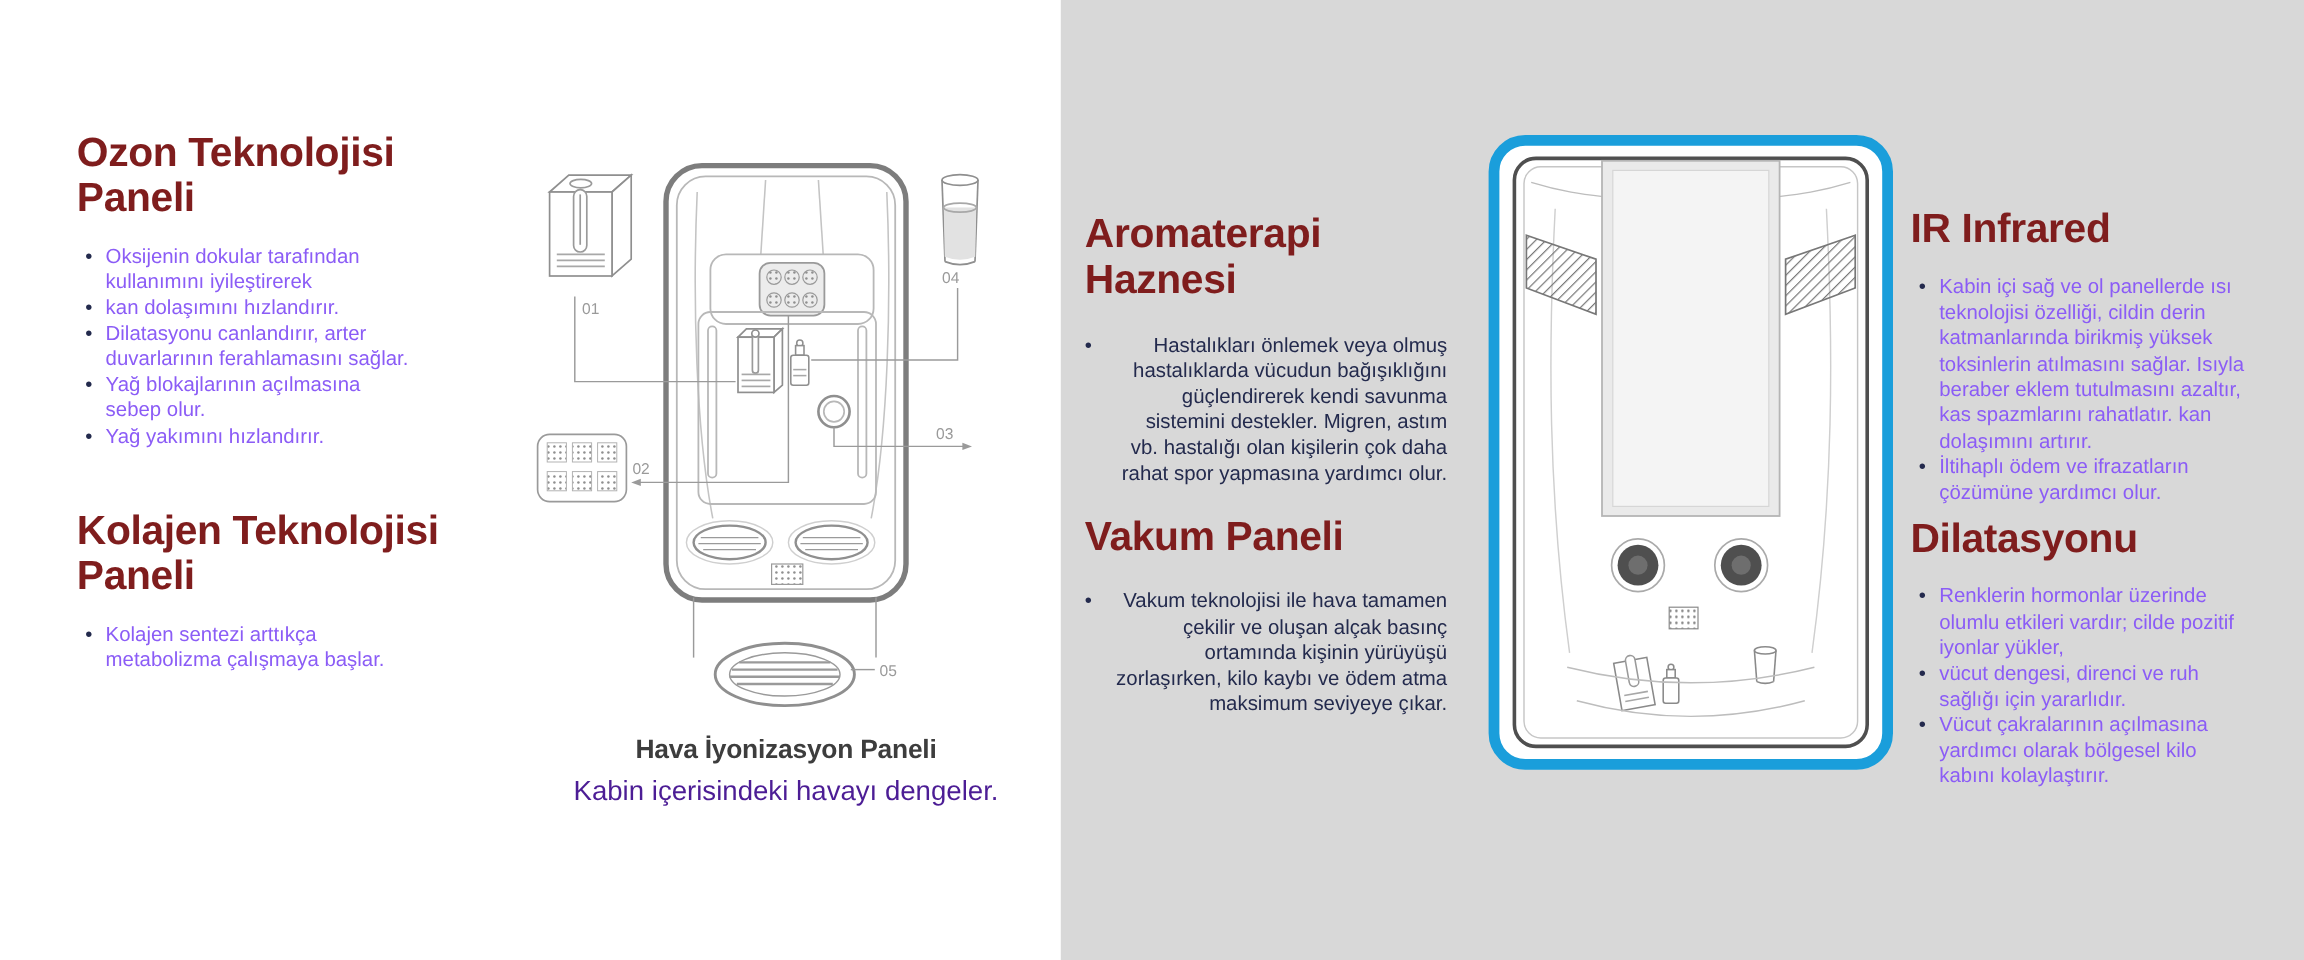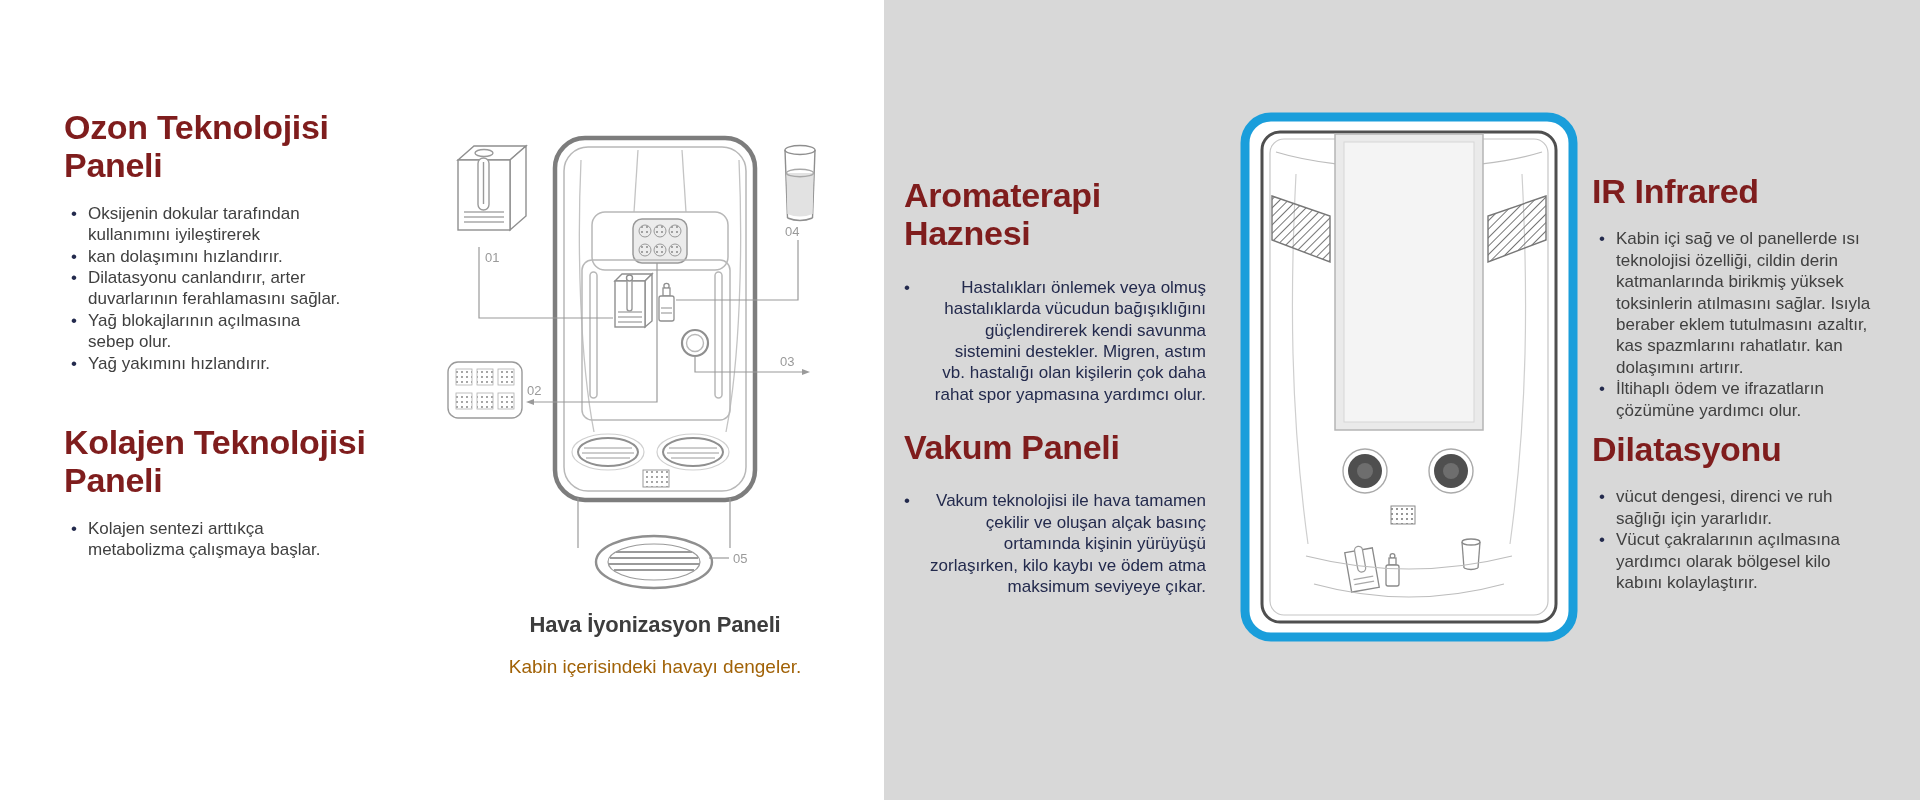--- a/index.html
+++ b/index.html
@@ -16,21 +16,21 @@
   h2.h-blue{
     margin:0;
     color:#7f1d1d;
     font-size:34px;
     font-weight:800;
     line-height:1.13;
     letter-spacing:-0.3px;
   }
   .bullets{
     list-style:none;margin:18px 0 0 0;padding:0;
-    color:#404040;font-size:17px;line-height:1.26;
+    color:#8b5cf6;font-size:17px;line-height:1.26;
     width:285px;
   }
   .bullets li{position:relative;padding-left:24px;}
   .bullets li::before{
     content:"\2022";
     position:absolute;left:7px;top:0;
     color:#232a4d;
   }
   .mid-item{
     display:flex;margin-top:24px;
@@ -38,21 +38,21 @@
   }
   .mid-item .mid-dot{width:26px;flex:0 0 26px;color:#232a4d;}
   .mid-item p{margin:0;flex:1;text-align:right;}
   .h-right{text-align:left;}
   .caption-wrap{text-align:center;}
   .caption-main{
     margin:0;color:#3d3d3d;font-size:22px;font-weight:700;
     letter-spacing:-0.2px;
   }
   .caption-sub{
-    margin:18px 0 0 0;color:#a16207;font-size:19px;font-weight:400;
+    margin:8px 0 0 0;color:#4c1d95;font-size:23px;font-weight:400;
   }
   svg text{font-family:"Liberation Sans", sans-serif;}
   .lbl{fill:#9a9a9a;font-size:13px;}
 </style>
 </head>
 <body>
 
 <div class="gray-panel"></div>
 
 <section class="abs" style="left:64px;top:108px;width:362px;">
@@ -297,16 +297,17 @@
   <h2 class="h-blue">IR Infrared</h2>
   <ul class="bullets">
     <li>Kabin içi sağ ve ol panellerde ısı teknolojisi özelliği, cildin derin katmanlarında birikmiş yüksek toksinlerin atılmasını sağlar. Isıyla beraber eklem tutulmasını azaltır, kas spazmlarını rahatlatır. kan dolaşımını artırır.</li>
     <li>İltihaplı ödem ve ifrazatların çözümüne yardımcı olur.</li>
   </ul>
 </section>
 
 <section class="abs" style="left:1592px;top:430px;width:305px;">
   <h2 class="h-blue">Dilatasyonu</h2>
   <ul class="bullets">
+    <li>Renklerin hormonlar üzerinde olumlu etkileri vardır; cilde pozitif iyonlar yükler,</li>
     <li>vücut dengesi, direnci ve ruh sağlığı için yararlıdır.</li>
     <li>Vücut çakralarının açılmasına yardımcı olarak bölgesel kilo kabını kolaylaştırır.</li>
   </ul>
 </section>
 
 </body></html>

